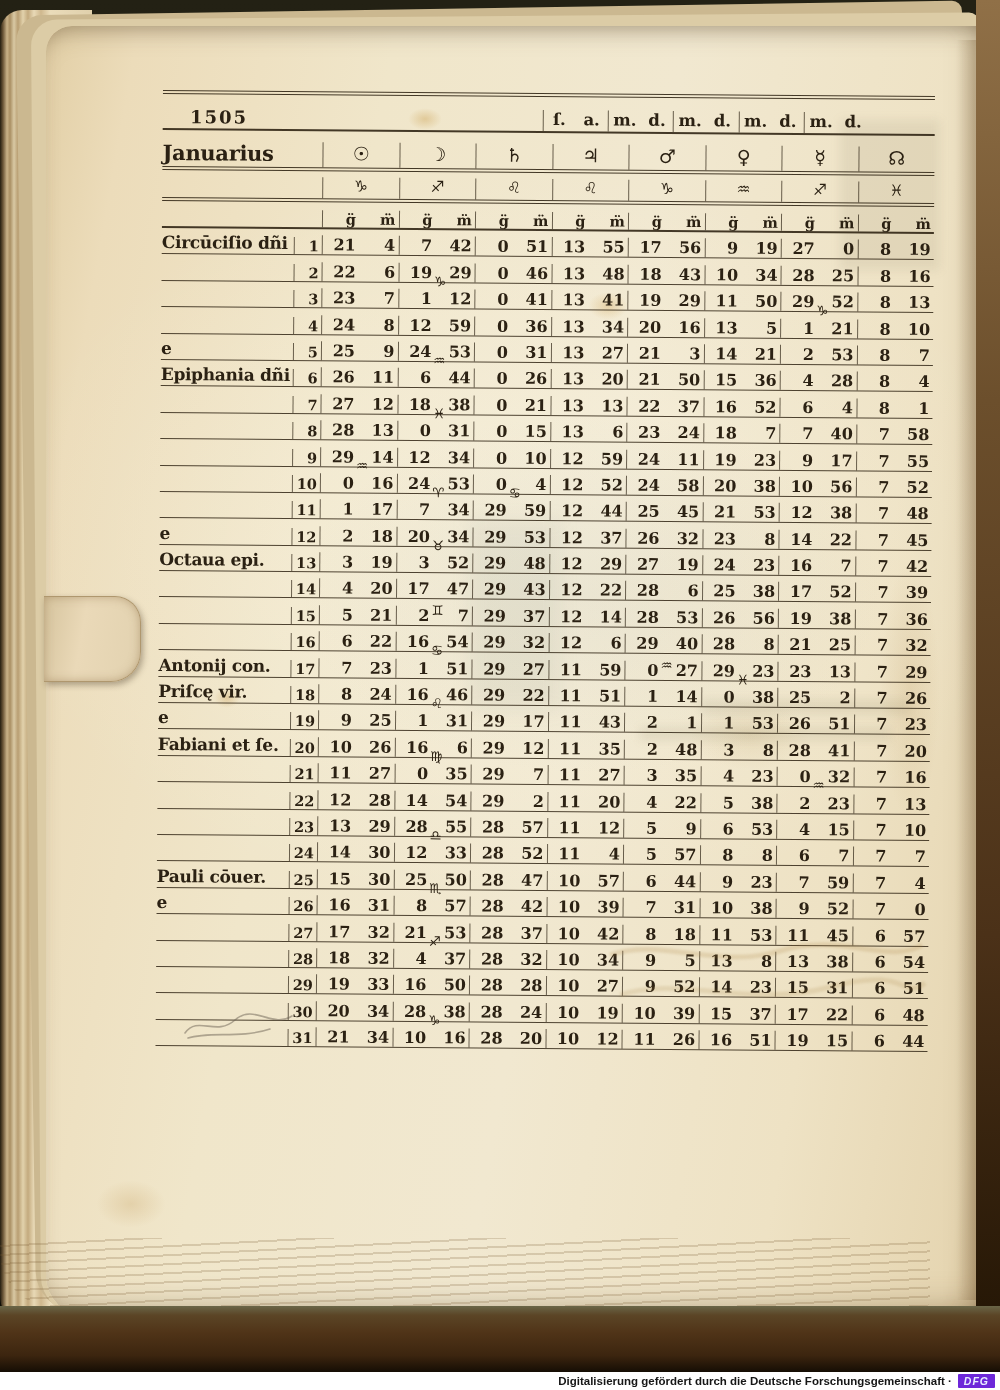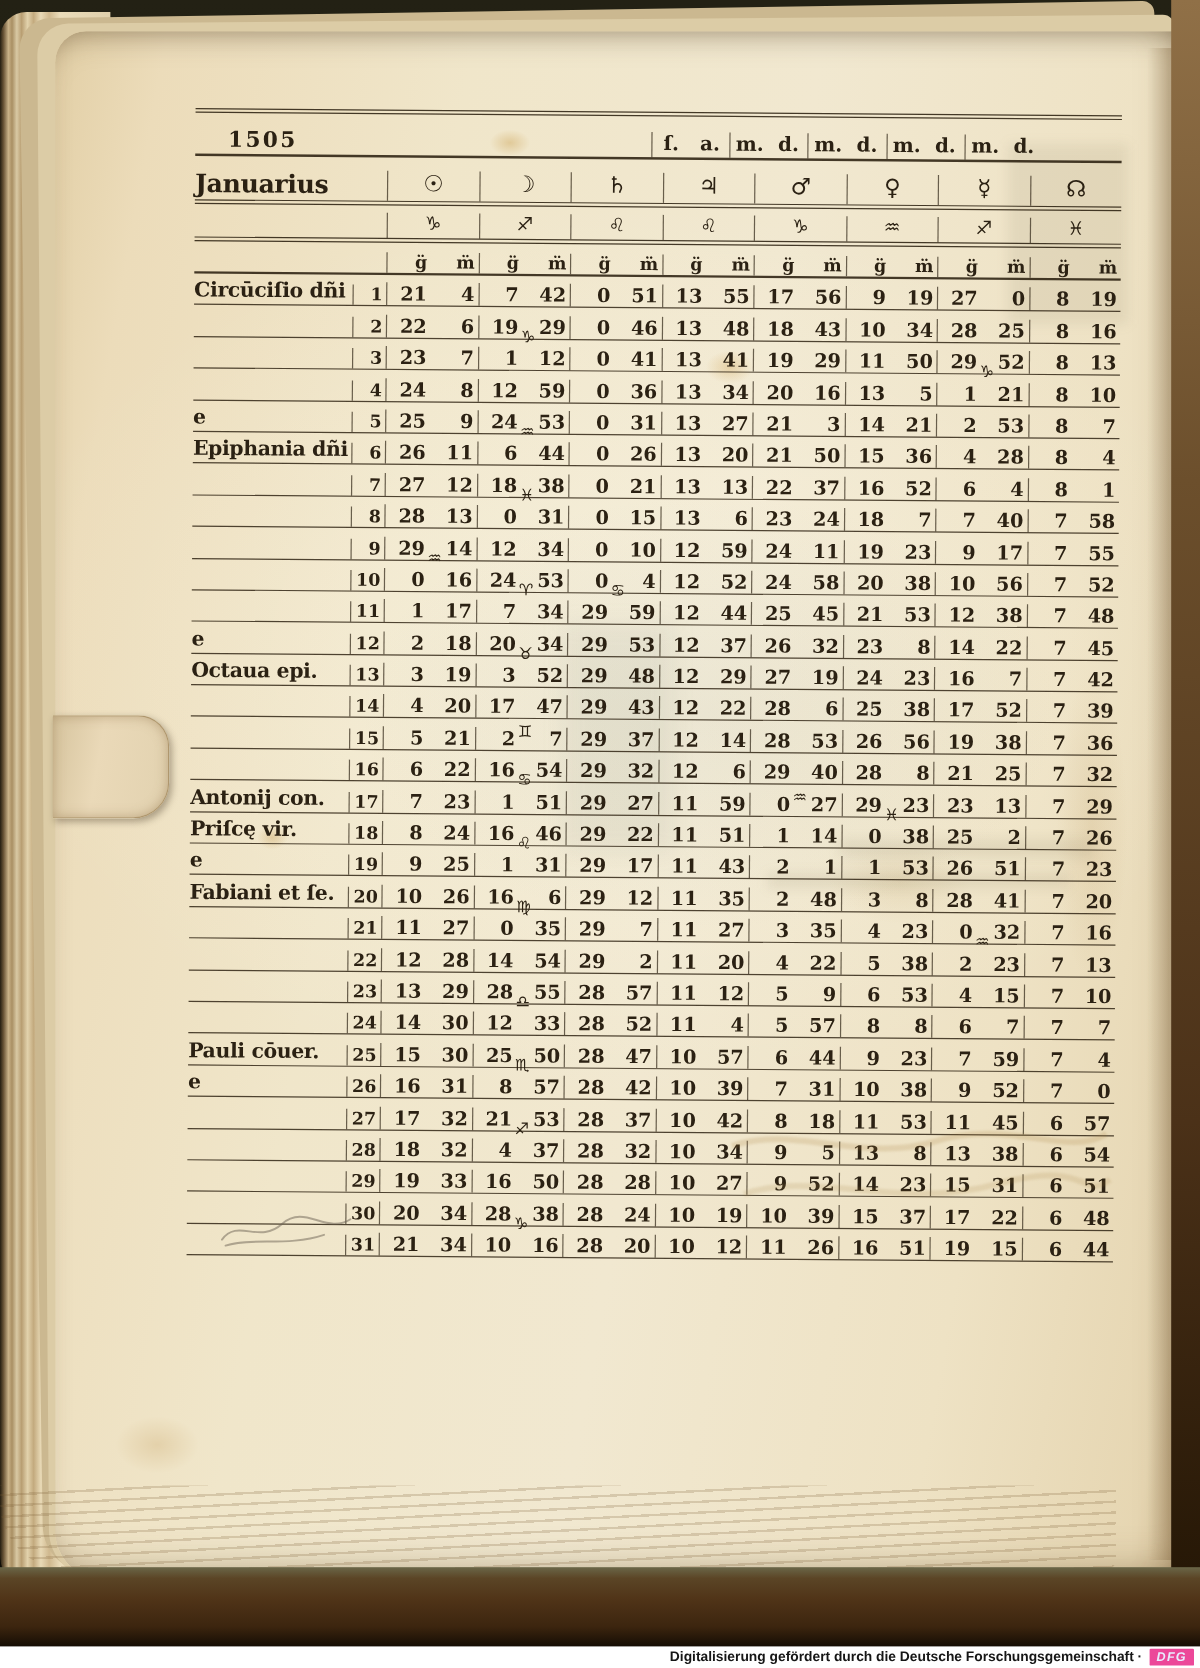--- a/index.html
+++ b/index.html
@@ -88,21 +88,21 @@
   .hdr-units{height:25px;border-bottom:2px solid rgba(48,37,20,.9);}
   .hdr-units .u{font-size:14.5px;}
   .lab,.day,.grp{box-sizing:border-box;}
   
   .marg{position:absolute;z-index:8;pointer-events:none;}
   
   .dfg-strip{position:absolute;left:0;top:1372px;width:1000px;height:18px;z-index:10;
     background:#fff;display:flex;justify-content:flex-end;align-items:center;gap:6px;
     font-family:"Liberation Sans",sans-serif;font-size:11.5px;font-weight:bold;
     color:#161616;padding-right:5px;box-sizing:border-box;}
-  .dfg-logo{background:#ec4899;color:#e8ecff;font-style:italic;font-size:10.5px;
+  .dfg-logo{background:#6d28d9;color:#e8ecff;font-style:italic;font-size:10.5px;
     padding:1px 6px;letter-spacing:1px;border-radius:1px;}
 </style>
 </head>
 <body>
 
 <div class="photo">
   <div class="stack"></div>
   <div class="underpage2"></div>
   <div class="underpage1"></div>
   <div class="page"></div>

